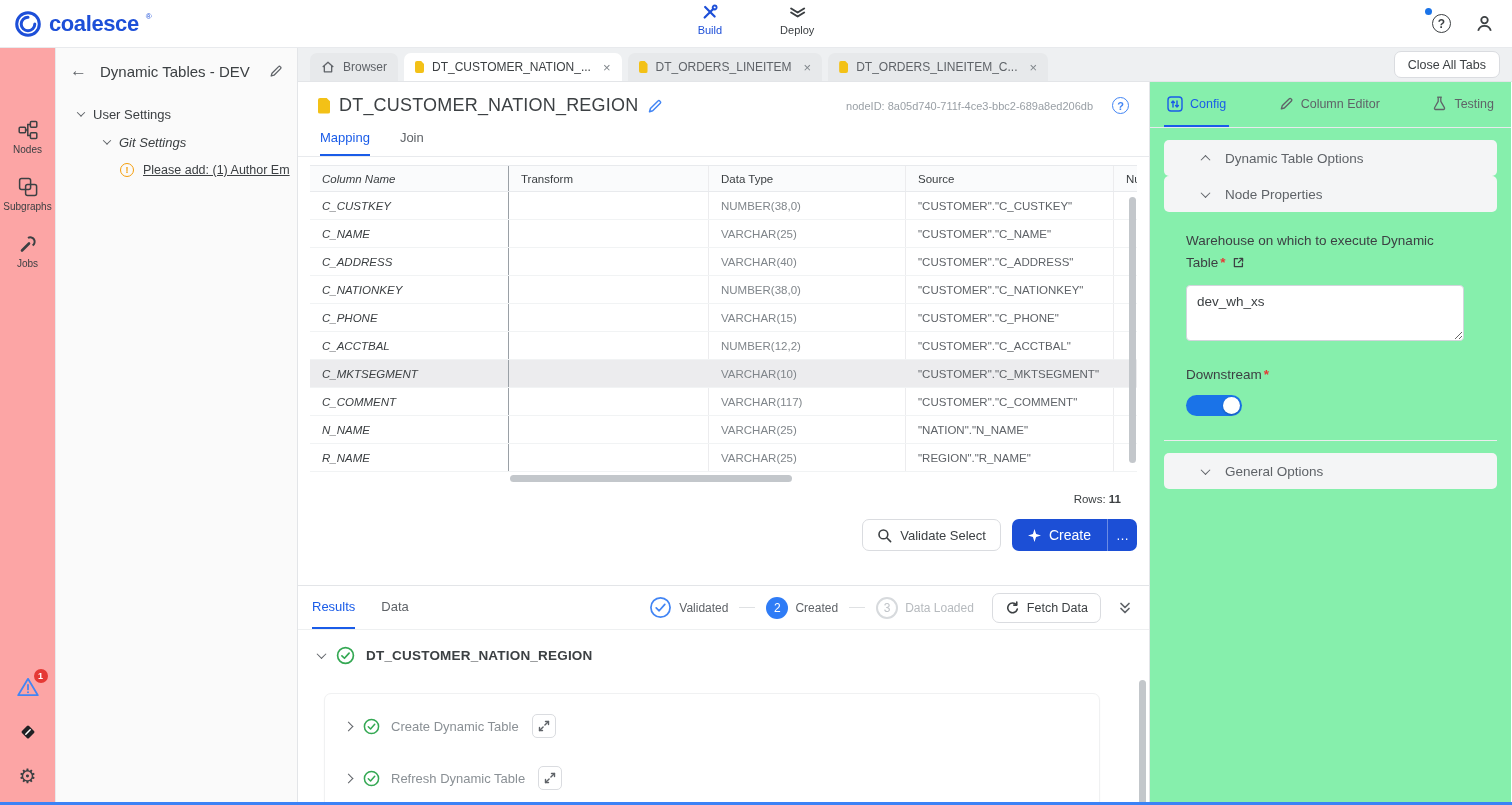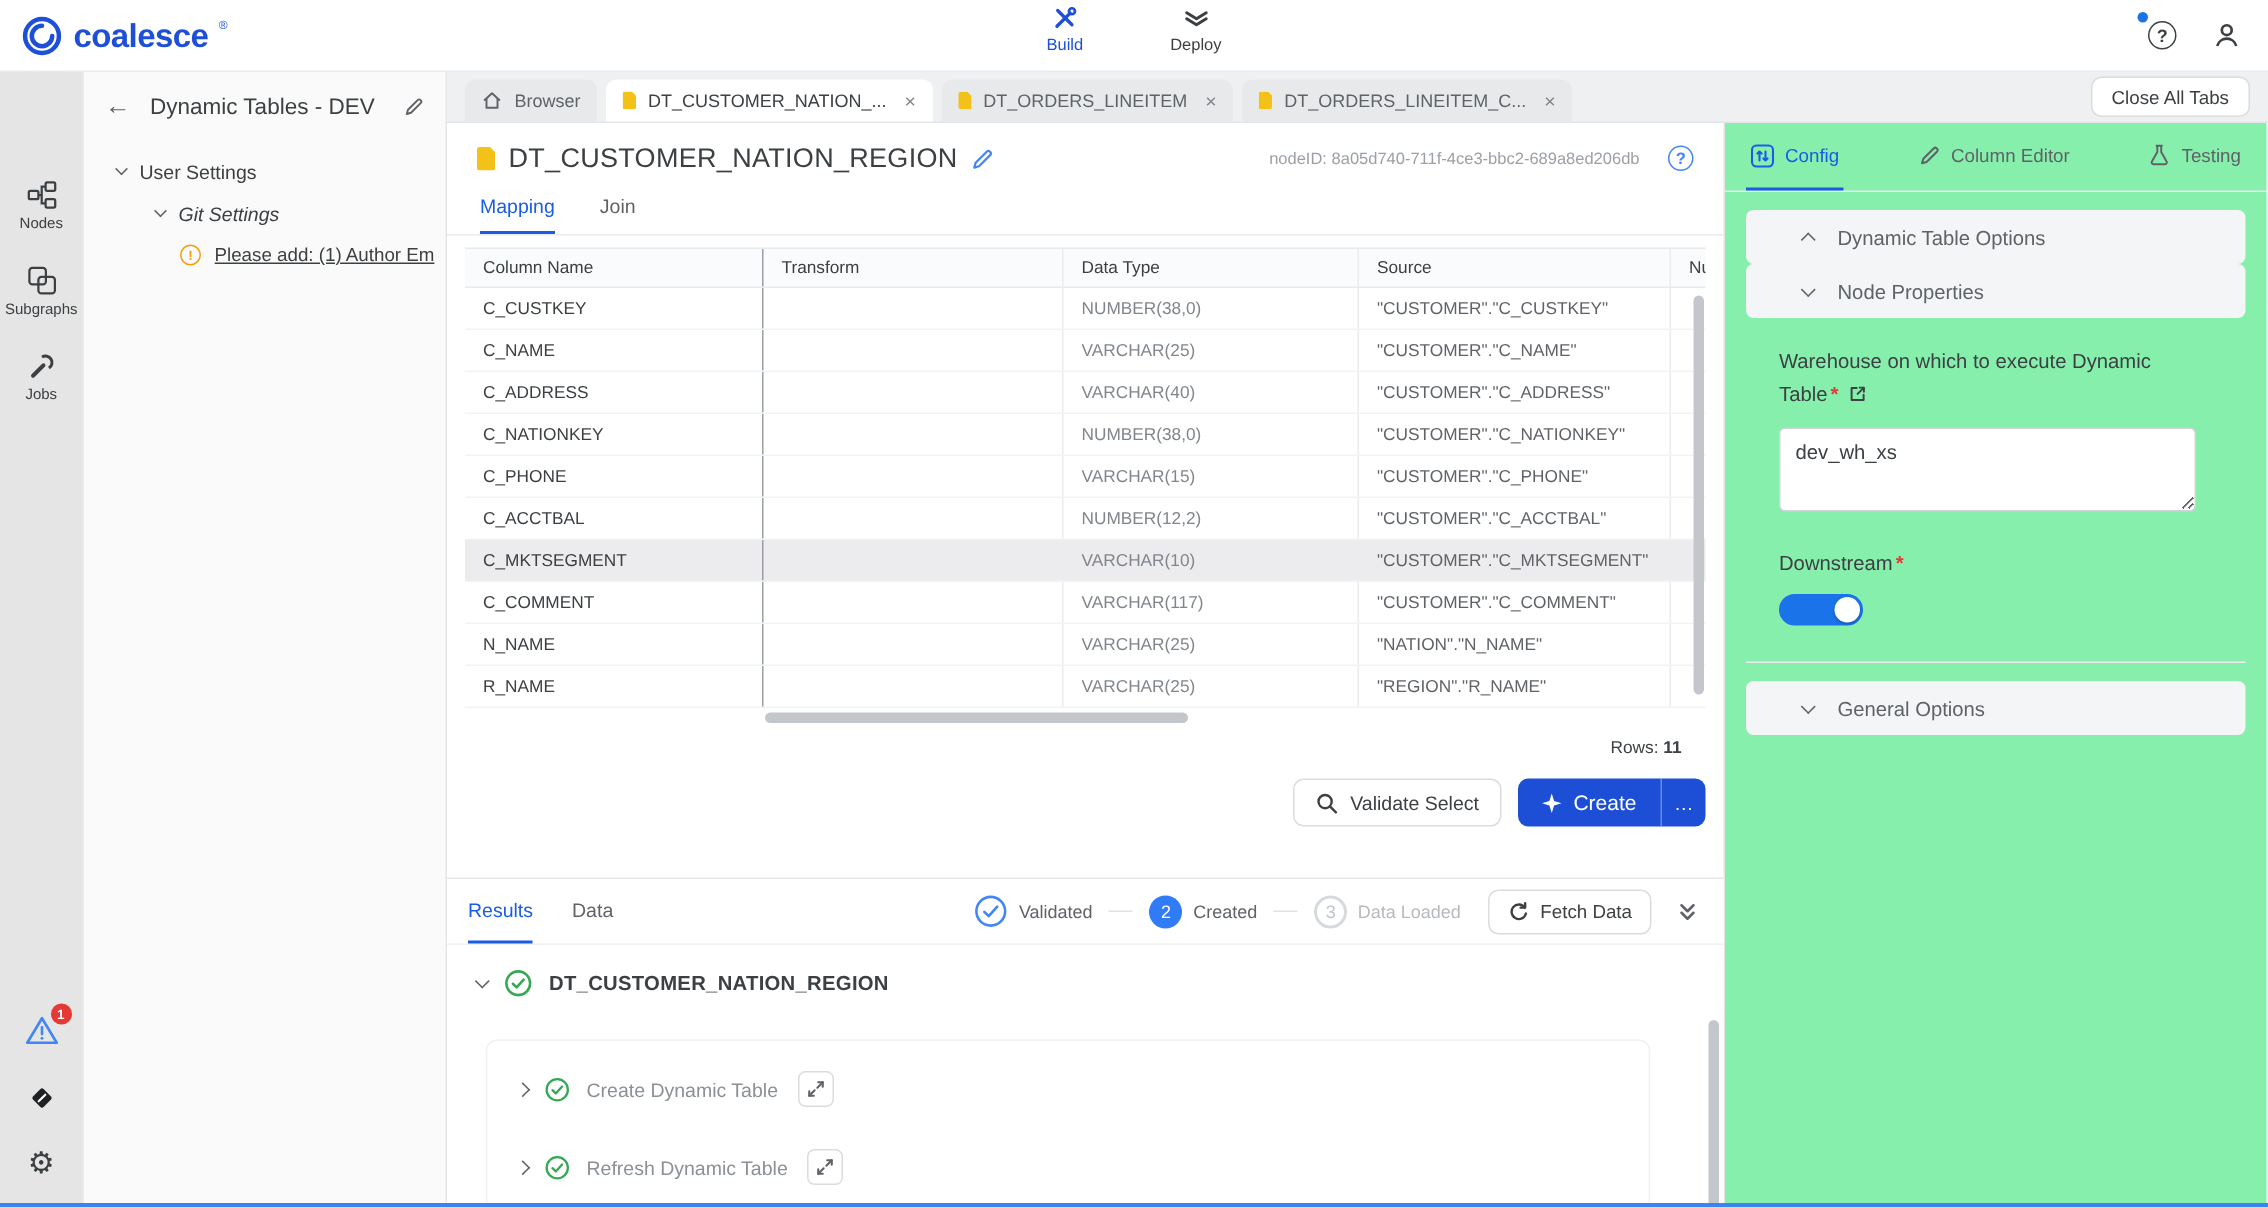--- a/index.html
+++ b/index.html
@@ -17,21 +17,21 @@
   .nav-item.inactive { color:#3c4043; }
   .top-right { margin-left:auto; display:flex; align-items:center; gap:24px; padding-right:18px; }
   .help-wrap { position:relative; }
   .help-circle { width:19px; height:19px; border:1.7px solid #3c4043; border-radius:50%; display:flex; align-items:center; justify-content:center; font-size:12px; font-weight:700; color:#3c4043; cursor:pointer; }
   .notif-dot { position:absolute; top:-6px; left:-7px; width:7px; height:7px; background:#1a73e8; border-radius:50%; }
 
   
   .app { display:flex; height:754px; }
 
   
-  .rail { width:56px; background:#e5e5e5; border-right:1px solid #e8eaed; display:flex; flex-direction:column; align-items:center; padding-top:72px; }
+  .rail { width:56px; background:#fca5a5; border-right:1px solid #e8eaed; display:flex; flex-direction:column; align-items:center; padding-top:72px; }
   .rail-item { display:flex; flex-direction:column; align-items:center; gap:4px; margin-bottom:22px; font-size:10px; color:#3c4043; cursor:pointer; }
   .rail-bottom { margin-top:auto; display:flex; flex-direction:column; align-items:center; gap:24px; padding-bottom:16px; }
   .warn-wrap { position:relative; cursor:pointer; }
   .badge { position:absolute; top:-7px; right:-8px; width:14px; height:14px; background:#e53935; color:#fff; border-radius:50%; font-size:9px; display:flex; align-items:center; justify-content:center; font-weight:700; }
   .gear-glyph { font-size:20px; color:#3c4043; cursor:pointer; line-height:1; }
 
   
   .sidebar { width:242px; background:#fafafa; border-right:1px solid #e3e5e8; overflow:hidden; }
   .sidebar-header { display:flex; align-items:center; height:46px; padding:0 14px; gap:13px; }
   .back-arrow { font-size:17px; color:#5f6368; cursor:pointer; }
@@ -76,21 +76,21 @@
   .etab { font-size:13px; padding-bottom:9px; color:#5f6368; cursor:pointer; border-bottom:2px solid transparent; }
   .etab.active { color:#1a5ce8; border-bottom-color:#1a5ce8; font-weight:500; }
 
   
   .table-wrap { margin:8px 12px 0 12px; position:relative; }
   .thead, .trow { display:flex; }
   .thead { height:27px; background:#fafbfc; border-top:1px solid #e8eaed; border-bottom:1px solid #e8eaed; align-items:center; font-size:11.5px; color:#3c4043; font-weight:500; }
   .trow { height:28px; align-items:center; font-size:11.5px; border-bottom:1px solid #f1f3f4; cursor:pointer; }
   .trow.selected { background:#ececee; }
   .cell { padding-left:12px; overflow:hidden; white-space:nowrap; height:100%; display:flex; align-items:center; }
-  .c-name { width:198px; }
+  .c-name { width:198px;font-style:italic; }
   .c-transform { width:200px; border-left:1px solid #9aa0a6; }
   .c-type { width:197px; border-left:1px solid #ececee; color:#80868b; }
   .c-source { width:208px; border-left:1px solid #ececee; color:#5f6368; }
   .c-nu { flex:1; border-left:1px solid #ececee; }
   .thead .c-type, .thead .c-source, .thead .c-nu { color:#3c4043; }
   .vscroll { position:absolute; right:1px; top:32px; width:7px; height:266px; background:#c3c7cb; border-radius:4px; cursor:pointer; }
   .hscroll-track { height:9px; position:relative; margin-top:3px; }
   .hscroll-thumb { position:absolute; left:200px; width:282px; height:7px; background:#c3c7cb; border-radius:4px; cursor:pointer; }
   .rows-count { text-align:right; padding:9px 28px 0 0; font-size:11.5px; color:#3c4043; }
   .rows-count b { font-weight:700; }

